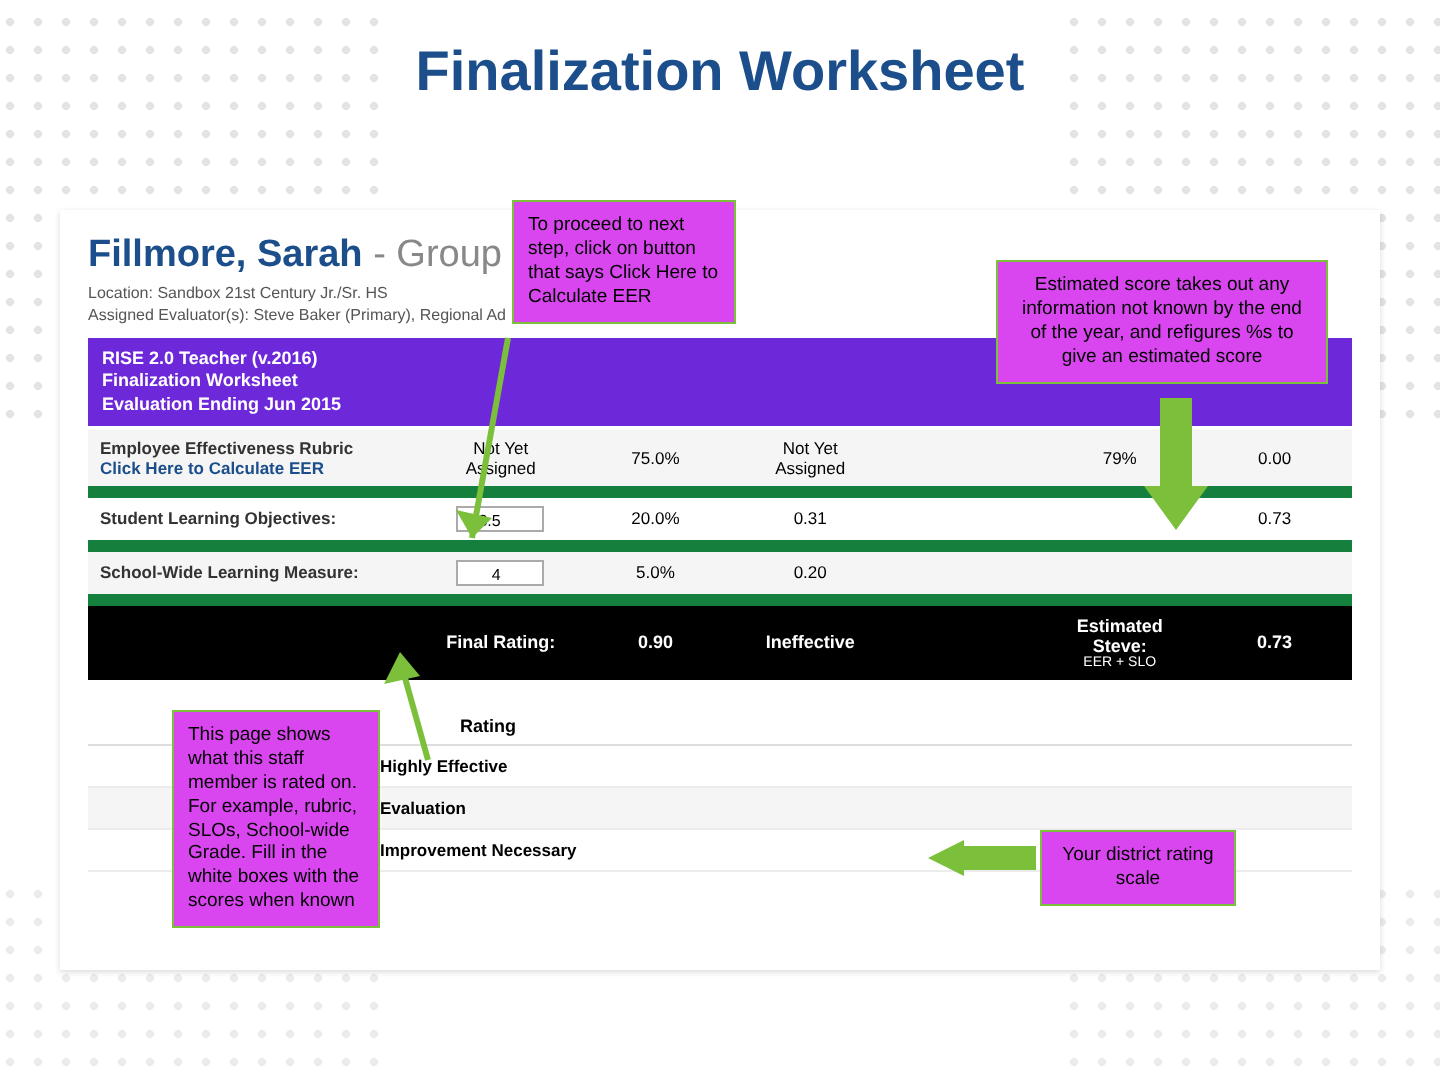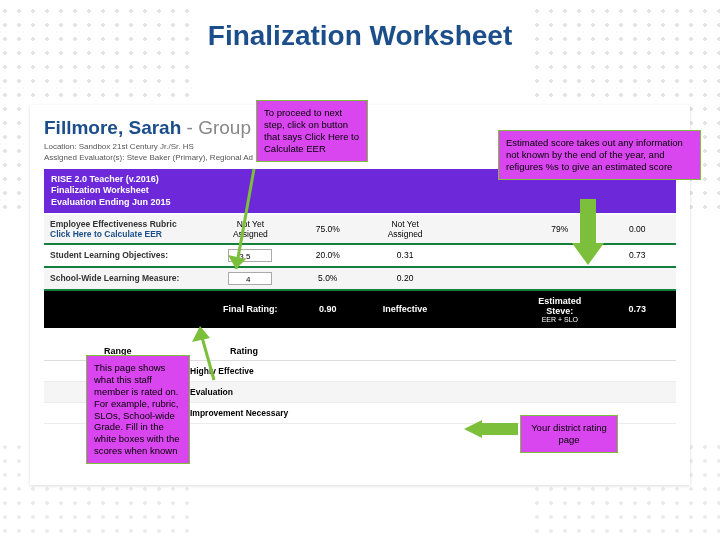--- a/index.html
+++ b/index.html
@@ -20,55 +20,55 @@
   .panel { position: absolute; top: 105px; left: 30px; right: 30px; height: 380px; background: #fff; box-shadow: 0 1px 3px rgba(0,0,0,0.15); z-index: 1; font-size: 8px; padding: 12px 14px; }
   .staff-name { font-size: 19px; font-weight: bold; }
   .sn-first { color: #1b4e8a; }
   .sn-grp { color: #888; font-weight: normal; }
   .meta { color: #555; font-size: 8px; margin-top: 3px; line-height: 1.25; }
   .meta .row { margin-top: 1px; }
   .links { margin-top: 8px; color: #1b4e8a; font-size: 8.5px; }
   .links span { padding: 0 3px; }
   .black-hdr { background: #6d28d9; color: #fff; margin-top: 6px; padding: 5px 7px; font-weight: bold; font-size: 9px; line-height: 1.25; }
   .tbl { width: 100%; border-collapse: collapse; margin-top: 2px; font-size: 8.5px; }
-  .tbl td { padding: 4px 6px; border-bottom: 2px solid #15803d; }
+  .tbl td { padding: 4px 6px; border-bottom: 6px solid #15803d; }
   .tbl td.lbl { width: 26%; font-weight: bold; color: #333; }
   .tbl td.c { text-align: center; width: 12%; }
   .tbl .input { display:inline-block; background:#fff; border:1px solid #aaa; width:44px; height:13px; line-height:13px; text-align:right; padding-right:21px; font-size:8px; }
   .shade { background: #f5f5f5; }
   .black-row { background: #000; color: #fff; }
   .black-row td { border-bottom: none; padding: 5px 6px; font-size: 9px; }
   .black-row .lab { font-weight: bold; }
   .rating-hdr { margin-top: 14px; display: flex; font-weight: bold; font-size: 9px; padding: 4px 6px; border-bottom: 1px solid #ddd; gap: 40px; }
   .rating-hdr .col1 { width: 140px; }
   .rating-hdr .col2 { width: 110px; }
   .rtbl { width: 100%; border-collapse: collapse; font-size: 8.5px; }
   .rtbl td { padding: 5px 6px; border-bottom: 1px solid #ececec; }
   .rtbl td.rng { width: 140px; padding-left: 60px; font-weight: bold; }
   .rtbl td.rat { font-weight: bold; width: 180px; }
   .callout { position: absolute; background: #d946ef; border: 1.5px solid #7bbf3a; padding: 6px 7px; font-size: 9.5px; line-height: 1.25; z-index: 5; }
   .co-proc { top: 100px; left: 256px; width: 112px; }
-  .co-est  { top: 130px; left: 498px; width: 203px; }
+  .co-est  { top: 130px; left: 498px; width: 166px; text-align: center; }
   .co-page { top: 355px; left: 86px;  width: 104px; }
   .co-dist { top: 415px; left: 520px; width: 98px;  text-align: center; }
   .arrow { position: absolute; z-index: 4; }
   .arrow svg { display: block; }
 </style>
 </head>
 <body>
 
 <div class="dots"></div>
 <div class="dots2"></div>
 
 <div class="title">Finalization Worksheet</div>
 
 <div class="callout co-proc">To proceed to next step, click on button that says Click Here to Calculate EER</div>
 <div class="callout co-est">Estimated score takes out any information not known by the end of the year, and refigures %s to give an estimated score</div>
 <div class="callout co-page">This page shows what this staff member is rated on. For example, rubric, SLOs, School-wide Grade. Fill in the white boxes with the scores when known</div>
-<div class="callout co-dist">Your district rating page</div>
+<div class="callout co-dist">Your district rating scale</div>
 
 <div class="arrow" style="left:220px; top:165px;">
   <svg width="44" height="120">
       <path d="M34 4 L16 104" stroke="#7bbf3a" stroke-width="3" fill="none"></path>
       <polygon points="16,104 8,90 26,94" fill="#7bbf3a"></polygon>
     </svg>
 </div>
 <div class="arrow" style="left:566px; top:195px;">
   <svg width="44" height="80">
       <path d="M22 4 L22 52" stroke="#7bbf3a" stroke-width="16" fill="none"></path>

